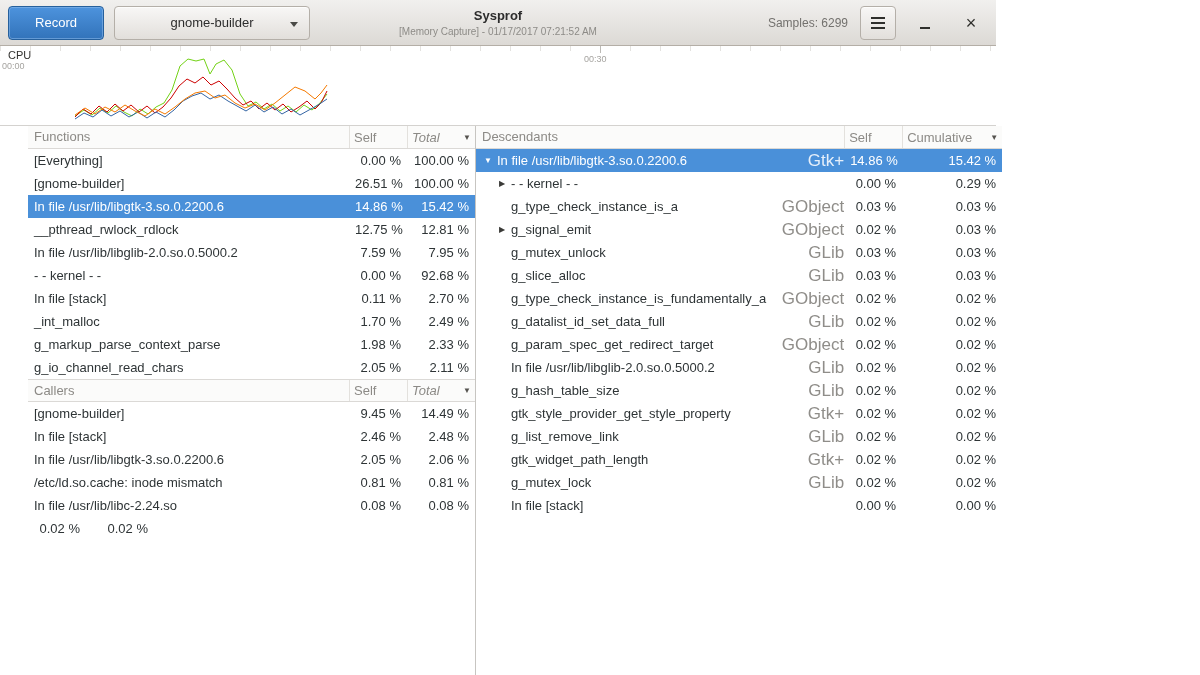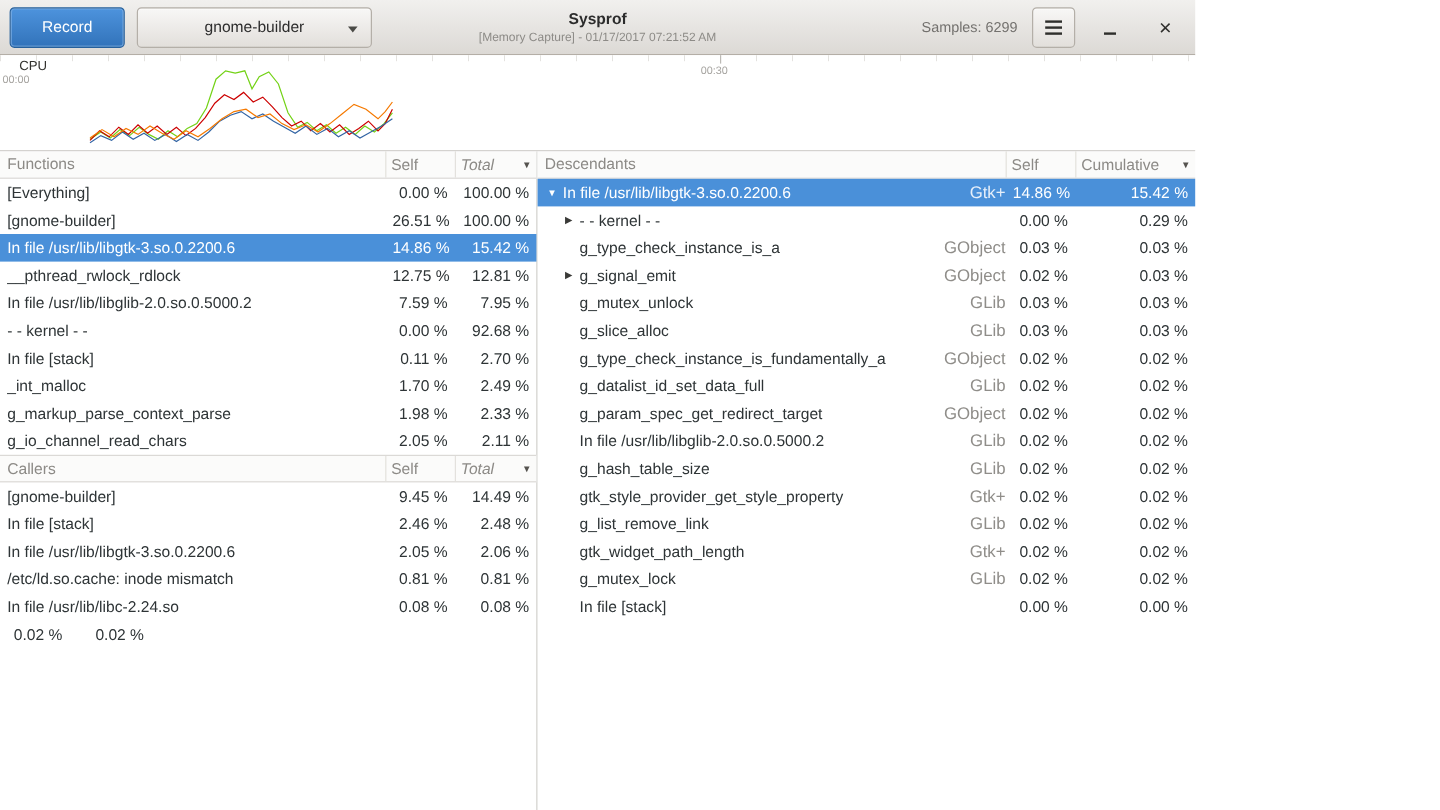--- a/index.html
+++ b/index.html
@@ -29,27 +29,27 @@
   .win-ctl { width:34px; height:34px; display:flex; align-items:center; justify-content:center; cursor:pointer; }
   .min-bar { width:10px; height:2px; background:#2f2f2c; margin-top:10px; }
   .close-x { font-size:18px; color:#2f2f2c; line-height:1; }
 
   
   .cpu-graph { height:79px; flex:0 0 80px; position:relative; background:#fff;
     border-bottom:1px solid #d4d2cf; }
   .ruler { position:absolute; top:0; left:0; right:0; height:5px;
     background:repeating-linear-gradient(to right,#dddbd7 0 1px,transparent 1px 30px); opacity:.8; }
   .mid-tick { position:absolute; left:600px; top:0; width:1px; height:7px; background:#bcbab6; }
-  .cpu-label { position:absolute; left:16px; top:3px; font-size:11px; color:#33322f; }
+  .cpu-label { position:absolute; left:8px; top:3px; font-size:11px; color:#33322f; }
   .t-start { position:absolute; left:2px; top:15px; font-size:9px; color:#a6a4a0; }
   .t-mid { position:absolute; left:584px; top:8px; font-size:9px; color:#a6a4a0; }
   .cpu-svg { position:absolute; left:0; top:0; }
 
   
-  .panes { flex:1; display:flex; min-height:0; }
+  .panes { flex:1; display:flex; min-height:0;margin-left:28px; }
   .left-pane { width:448px; flex:0 0 448px; border-right:1px solid #c7c5c1; background:#fff; }
   .right-pane { flex:1; background:#fff; }
 
   .thead { display:flex; height:23px; line-height:21px; background:#fbfbfa;
     border-bottom:1px solid #dbd9d6; color:#8c8a86; }
   .thead .h-name { flex:1; padding:0 6px; overflow:hidden; white-space:nowrap; cursor:pointer; }
   .thead .h-col { border-left:1px solid #e3e1dd; padding:0 4px; display:flex;
     justify-content:space-between; align-items:center; cursor:pointer; }
   .h-self { width:58px; }
   .h-total { width:68px;font-style:italic; }
@@ -64,21 +64,21 @@
   .c-total { width:68px; flex:0 0 68px; }
   .c-cum { width:100px; flex:0 0 100px; }
   .trow.selected { background:var(--sel,#4a90d9); color:#fff; }
 
   
   .drow { padding-left:5px; }
   .indent { flex:0 0 auto; }
   .expander { flex:0 0 14px; width:14px; text-align:center; font-size:8px; color:#3a3a37; cursor:pointer; }
   .trow.selected .expander { color:#fff; }
   .drow .c-name { padding-left:2px; }
-  .category { flex:0 0 72px; width:72px; text-align:right; font-size:14px; color:#8f8d89; overflow:hidden; }
+  .category { flex:0 0 72px; width:72px; text-align:right; font-size:17px; color:#8f8d89; overflow:hidden; }
   .trow.selected .category { color:#e6effa; }
 </style>
 </head>
 <body>
 
 <div class="window">
 
   <div class="headerbar">
     <button class="btn record-btn">Record</button>
     <button class="btn process-select">

